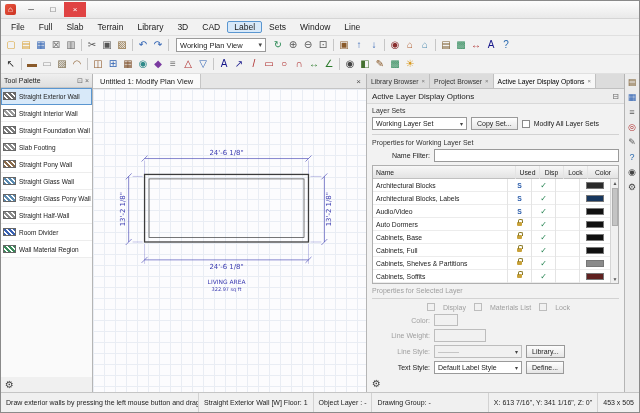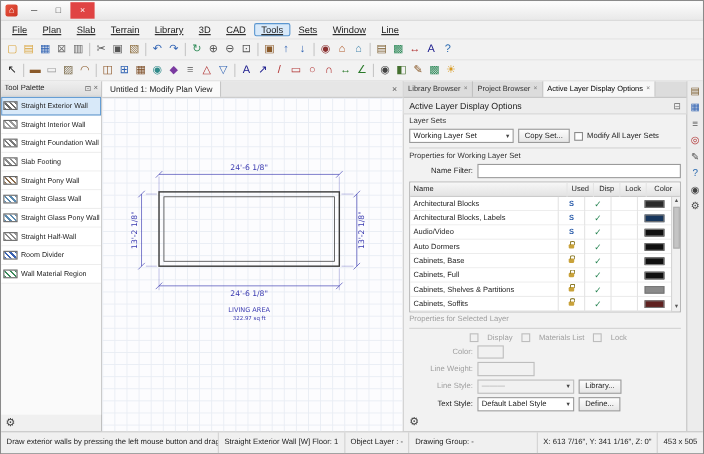--- a/index.html
+++ b/index.html
@@ -8,21 +8,21 @@
 
   
   .titlebar { height:18px; display:flex; align-items:center; background:linear-gradient(#fdfdfd,#e9e9e9); border-bottom:1px solid #d5d5d5; padding-left:4px; font-size:8.5px; color:#1a1a1a; flex:none; }
   .app-icon { width:11px; height:11px; border-radius:2px; background:linear-gradient(135deg,#e85540,var(--app_red)); color:#fff; font-size:8px; line-height:11px; text-align:center; margin-right:4px; flex:none; }
   .tb-title { flex:1; white-space:nowrap; overflow:hidden; }
   .win-btn { width:22px; height:15px; display:flex; align-items:center; justify-content:center; font-size:8px; color:#333; }
   .win-btn.close { background:var(--close_red); color:#fff; }
 
   
   .menubar { height:17px; display:flex; align-items:center; padding-left:3px; font-size:8.5px; color:#1a1a1a; flex:none; background:#f2f2f2; border-bottom:1px solid #e0e0e0; }
-  .menu-item { padding:0 6px; border:1px solid transparent; border-radius:2px;text-decoration:underline; }
+  .menu-item { padding:0 6px; border:1px solid transparent; border-radius:2px; }
   .menu-item.active { background:var(--selection_bg); border-color:var(--selection_border); }
 
   
   .toolbar { height:19px; display:flex; align-items:center; padding:0 3px; gap:1px; flex:none; border-bottom:1px solid #e0e0e0; background:#f2f2f2; }
   .tb-group { display:flex; align-items:center; gap:1px; }
   .tb-icon { width:14px; height:15px; display:flex; align-items:center; justify-content:center; font-size:10px; line-height:1; flex:none; }
   .tb-sep { width:1px; height:12px; background:#c6c6c6; margin:0 2px; flex:none; }
   .view-select { display:flex; align-items:center; height:14px; width:90px; background:#fff; border:1px solid #9a9a9a; font-size:7.5px; padding:0 3px; margin:0 4px; color:#222; flex:none; }
   .view-select .arrow { margin-left:auto; font-size:7px; color:#444; }
 
@@ -116,27 +116,27 @@
 
   <div class="titlebar">
     <div class="app-icon">⌂</div>
     <div class="win-btn">─</div>
     <div class="win-btn">□</div>
     <div class="win-btn close">×</div>
   </div>
 
   <div class="menubar">
       <div class="menu-item">File</div>
-      <div class="menu-item">Plan</div>
+      <div class="menu-item">Full</div>
       <div class="menu-item">Slab</div>
       <div class="menu-item">Terrain</div>
       <div class="menu-item">Library</div>
       <div class="menu-item">3D</div>
       <div class="menu-item">CAD</div>
-      <div class="menu-item active">Tools</div>
+      <div class="menu-item active">Label</div>
       <div class="menu-item">Sets</div>
       <div class="menu-item">Window</div>
       <div class="menu-item">Line</div>
     </div>
 
   <div class="toolbar">
     <div class="tb-group">
         <span class="tb-icon" style="color: rgb(217, 164, 59);">▢</span>
         <span class="tb-icon" style="color: rgb(217, 164, 59);">▤</span>
         <span class="tb-icon" style="color: rgb(47, 98, 179);">▦</span>
@@ -144,20 +144,24 @@
         <span class="tb-icon" style="color: rgb(102, 102, 102);">▥</span>
         <span class="tb-sep"></span>
         <span class="tb-icon" style="color: rgb(85, 85, 85);">✂</span>
         <span class="tb-icon" style="color: rgb(85, 85, 85);">▣</span>
         <span class="tb-icon" style="color: rgb(138, 106, 58);">▧</span>
         <span class="tb-sep"></span>
         <span class="tb-icon" style="color: rgb(47, 98, 179);">↶</span>
         <span class="tb-icon" style="color: rgb(47, 98, 179);">↷</span>
         <span class="tb-sep"></span>
       </div>
+    <div class="view-select">
+      <span>Working Plan View</span>
+      <span class="arrow">▾</span>
+    </div>
     <div class="tb-group">
         <span class="tb-icon" style="color: rgb(46, 139, 87);">↻</span>
         <span class="tb-icon" style="color: rgb(85, 85, 85);">⊕</span>
         <span class="tb-icon" style="color: rgb(85, 85, 85);">⊖</span>
         <span class="tb-icon" style="color: rgb(85, 85, 85);">⊡</span>
         <span class="tb-sep"></span>
         <span class="tb-icon" style="color: rgb(138, 90, 42);">▣</span>
         <span class="tb-icon" style="color: rgb(47, 98, 179);">↑</span>
         <span class="tb-icon" style="color: rgb(47, 98, 179);">↓</span>
         <span class="tb-sep"></span>

